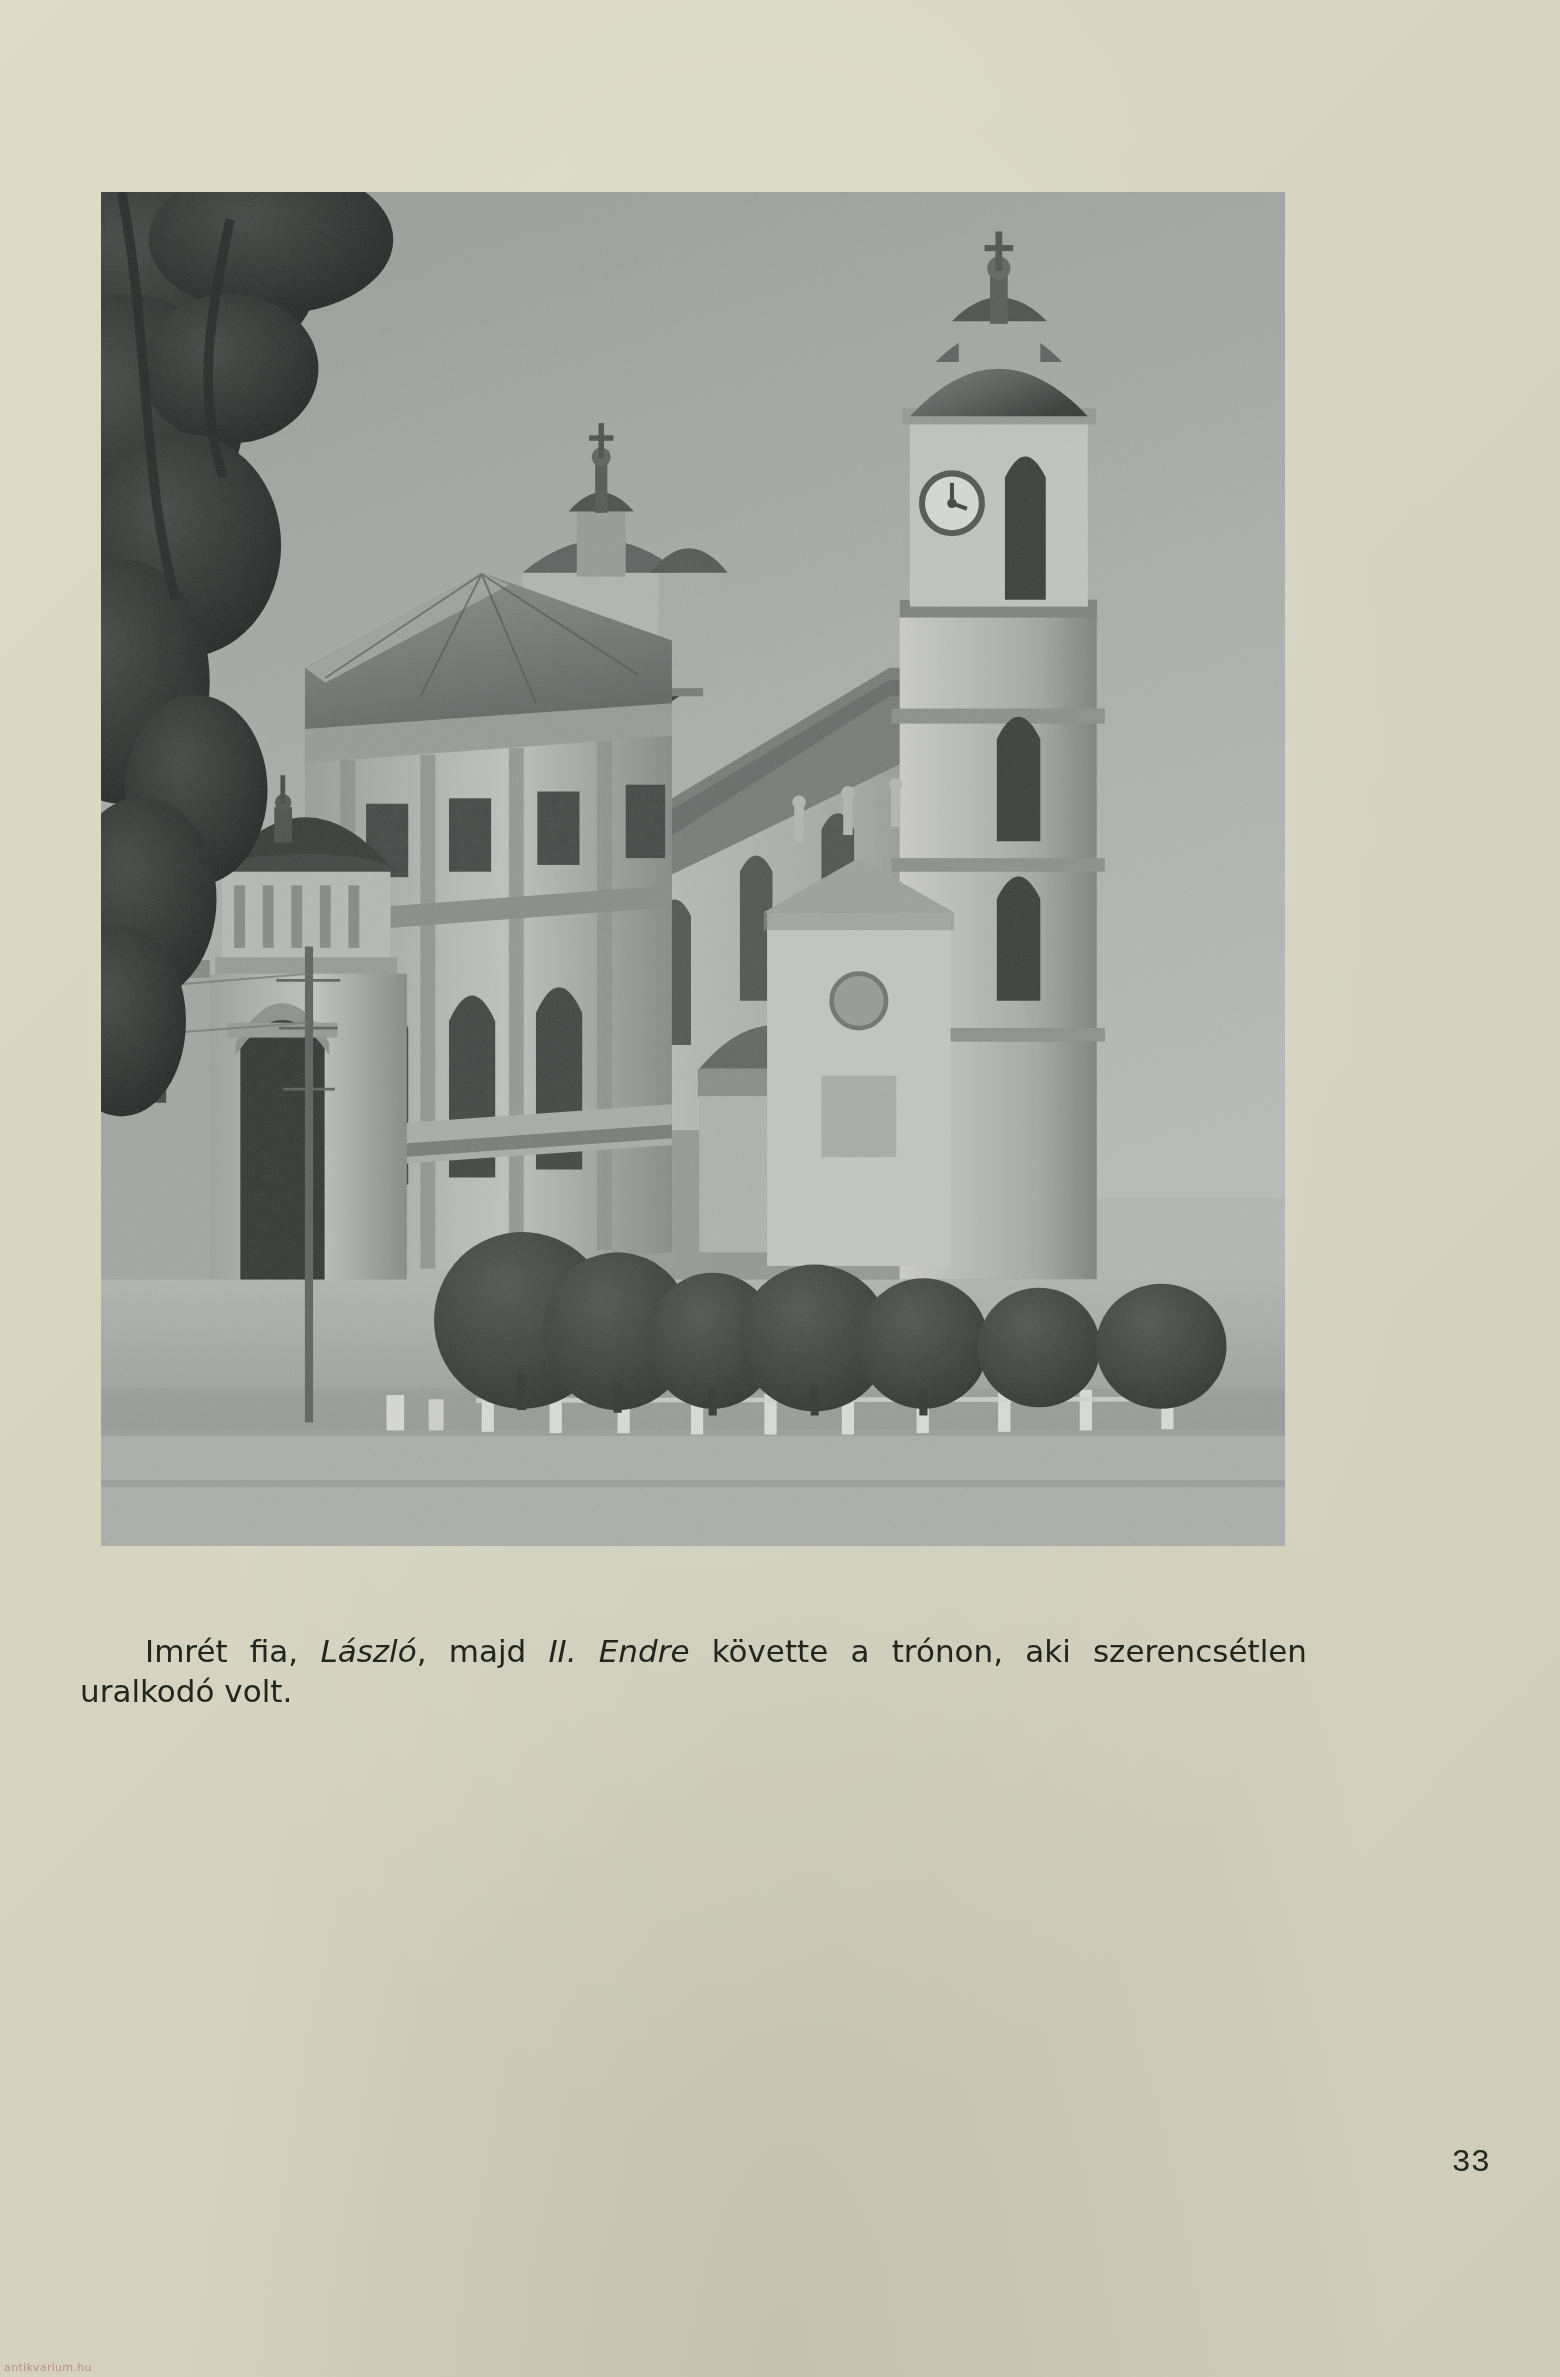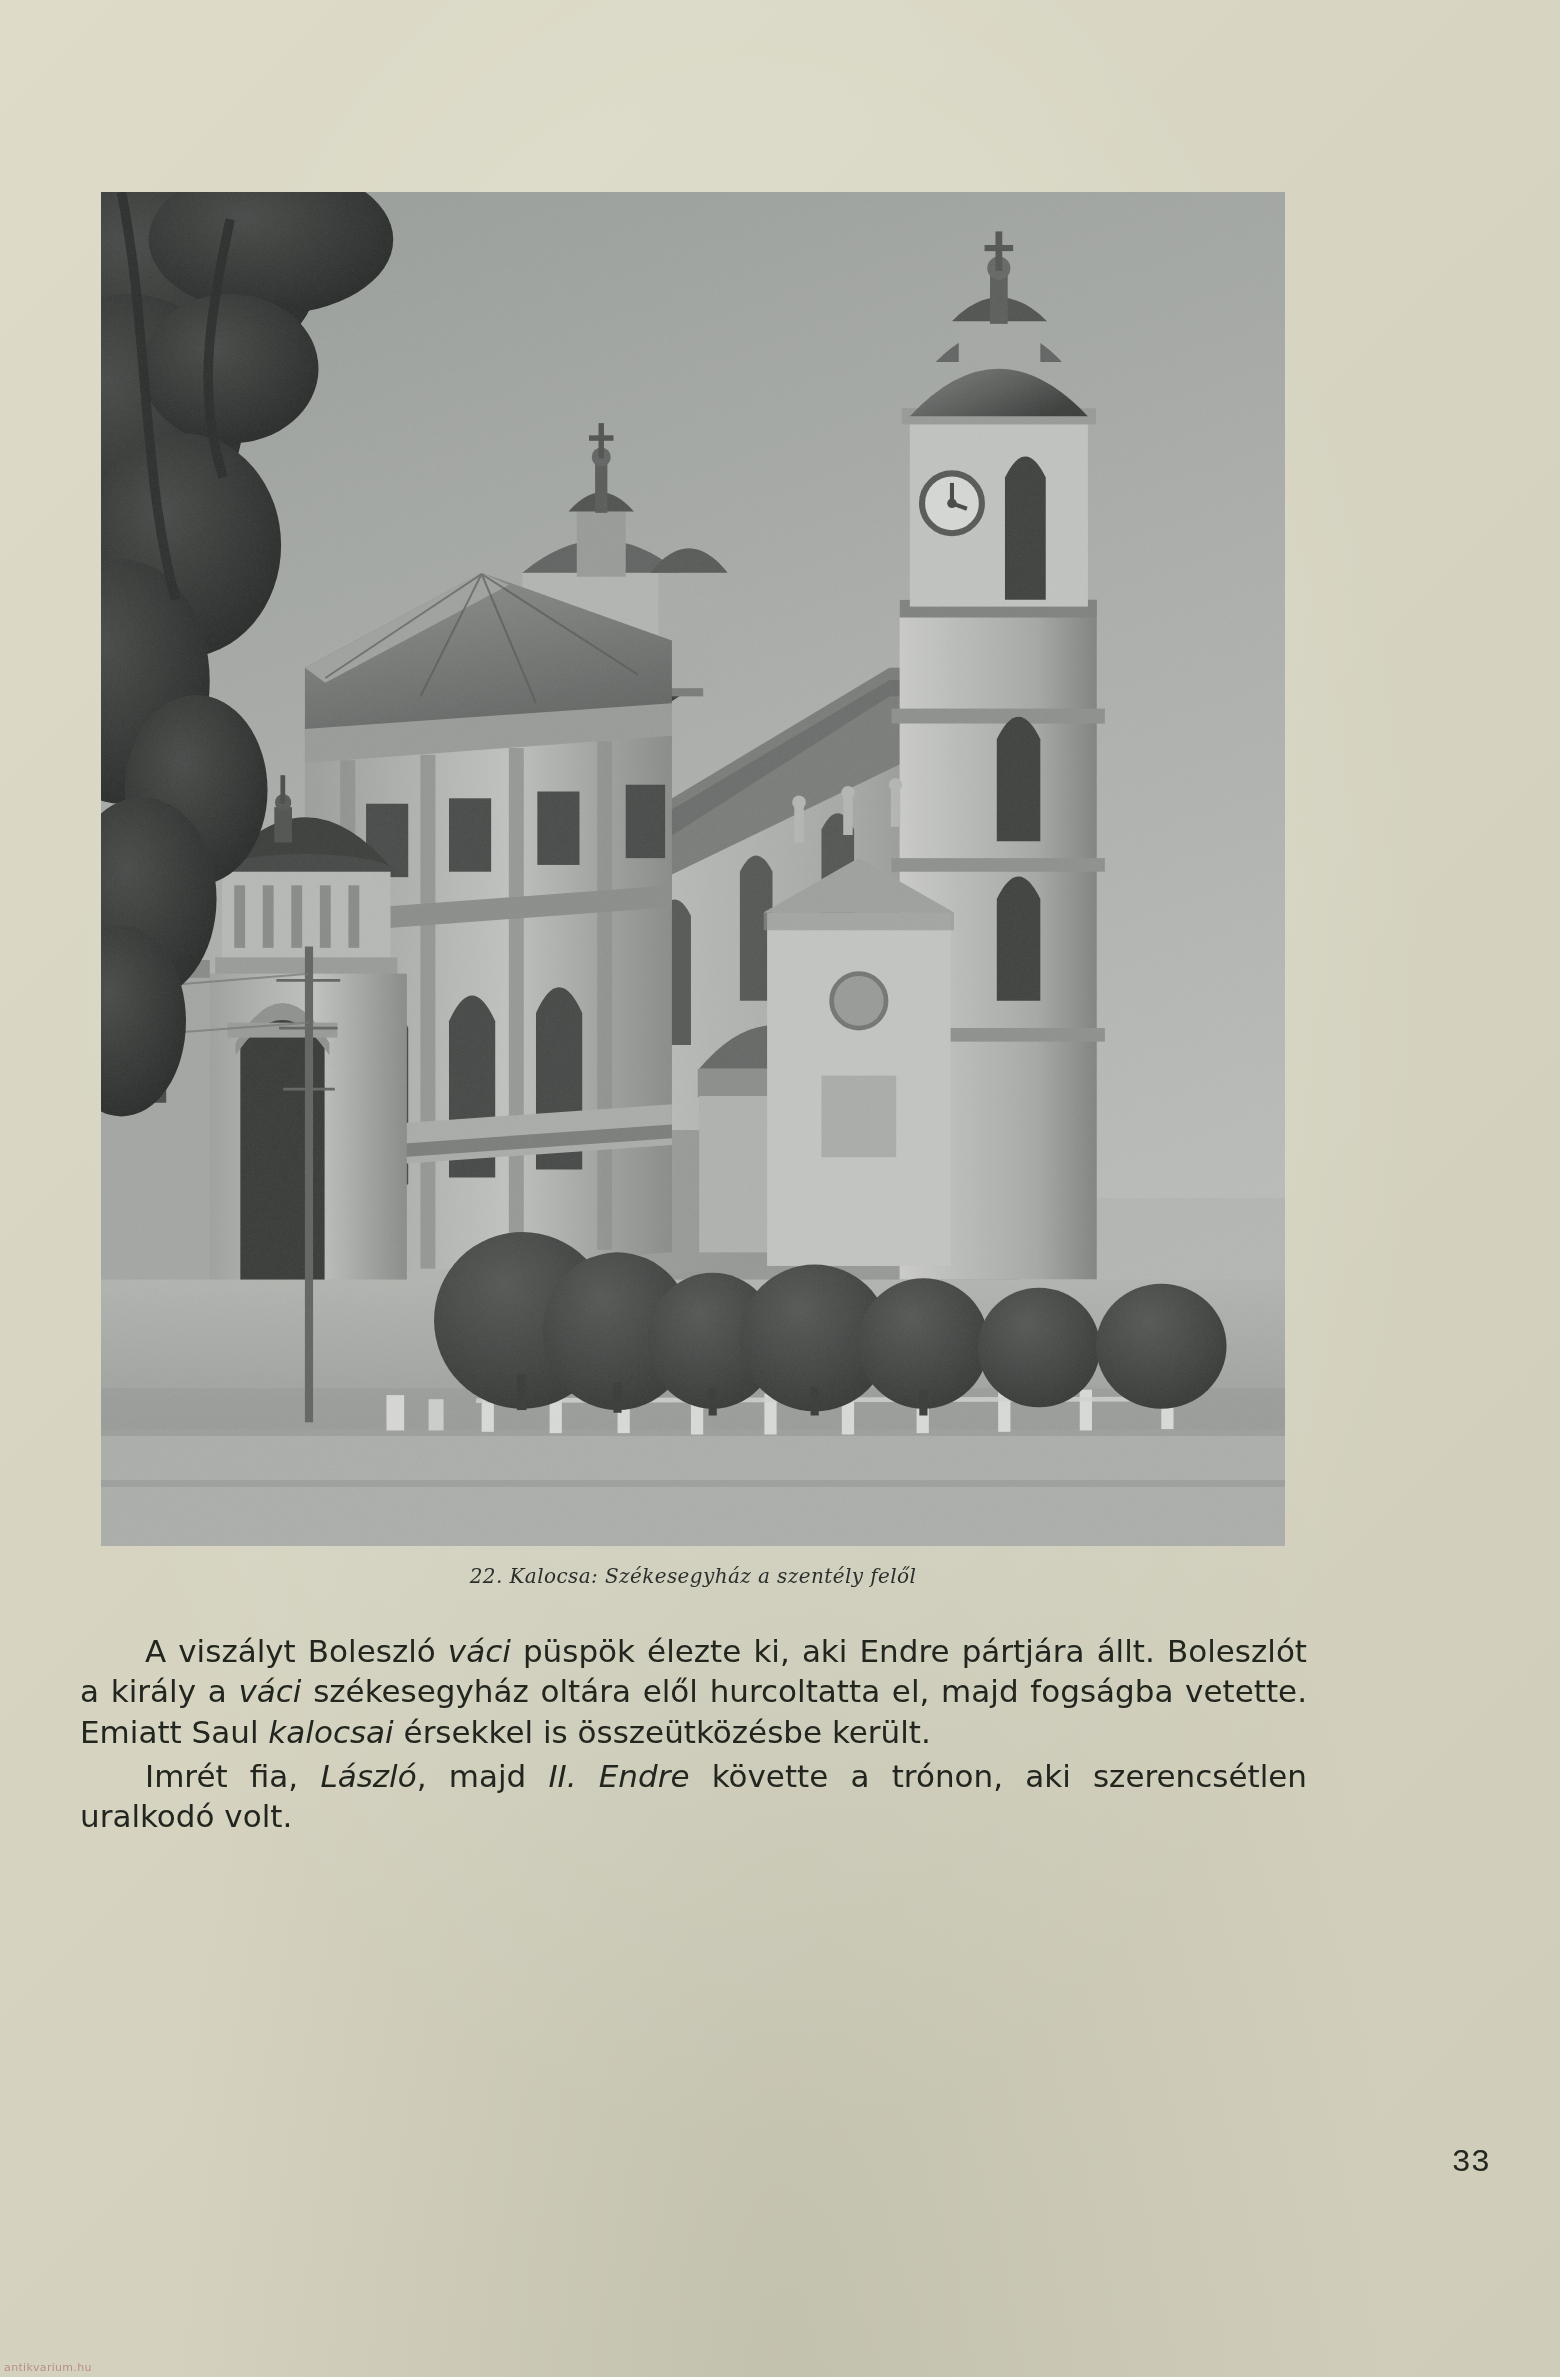--- a/index.html
+++ b/index.html
@@ -369,24 +369,22 @@
         </g>
 
         <rect x="420" y="1770" width="26" height="52" fill="#e3e5de"></rect>
         <rect x="482" y="1776" width="22" height="46" fill="#d7dad2"></rect>
 
         <rect x="0" y="0" width="1742" height="1992" filter="url(#grain)" fill="none"></rect>
         <rect x="0" y="0" width="1742" height="1992" fill="#5d6a63" opacity="0.10"></rect>
         <rect x="0" y="0" width="1742" height="1992" fill="url(#sky)" opacity="0.05"></rect>
       </svg>
     </div>
-    <div class="figure-caption">22. Kalocsa: Székesegyház a szentély felől</div>
   </div>
 
   <div class="body-text">
-    <p class="para">A viszályt Boleszló <i>váci</i> püspök élezte ki, aki Endre pártjára állt. Boleszlót a király a <i>váci</i> székesegyház oltára elől hurcoltatta el, majd fogságba vetette. Emiatt Saul <i>kalocsai</i> érsekkel is összeütközésbe került.</p>
     <p class="para">Imrét fia, <i>László</i>, majd <i>II. Endre</i> követte a trónon, aki szerencsétlen uralkodó volt.</p>
   </div>
 
   <div class="page-number">33</div>
   <div class="watermark">antikvarium.hu</div>
 </div>
 
 
 </body></html>

